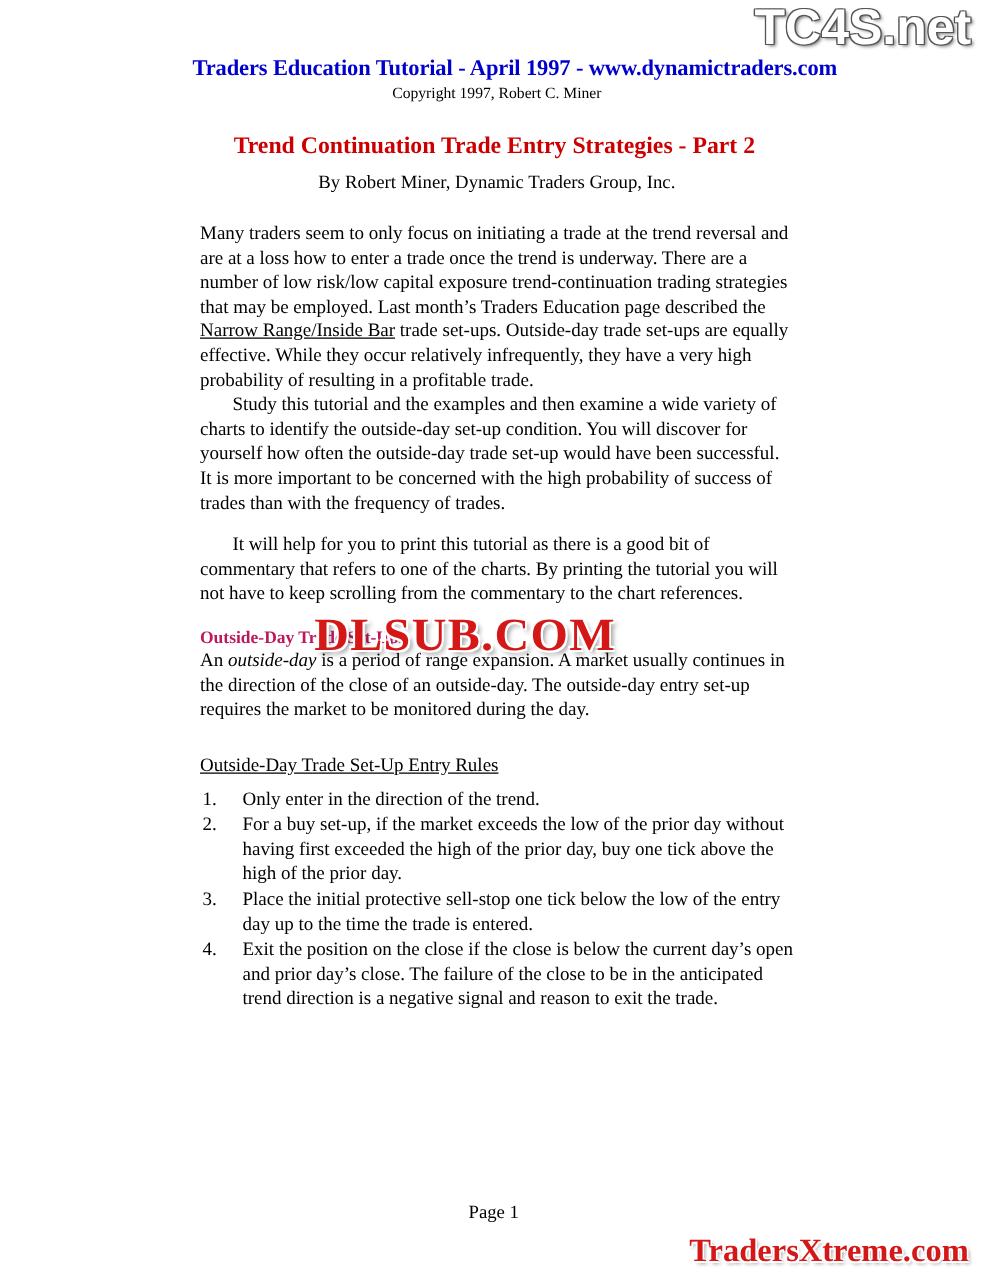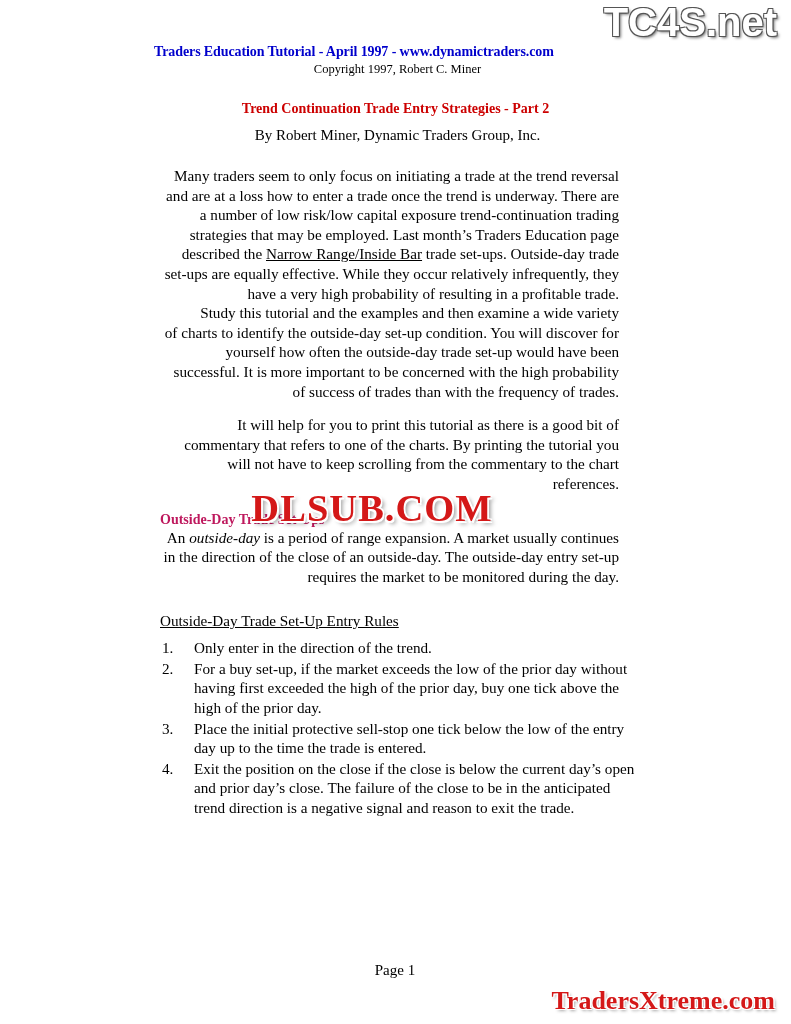--- a/index.html
+++ b/index.html
@@ -41,53 +41,53 @@
   .content {
     position: absolute;
     left: 160px;
     top: 44px;
     width: 475px;
   }
 
   .header-line {
     color: #0000cc;
     font-weight: bold;
-    font-size: 14px;
+    font-size: 18px;
     font-family: "Liberation Serif", serif;
     letter-spacing: -0.1px;
     margin: 0 0 2px 0;
     white-space: nowrap;
     margin-left: -6px;
   }
   .copyright {
     text-align: center;
     font-size: 12.5px;
     margin: 0 0 24px 0;
   }
 
   .doc-title {
     text-align: center;
     color: #cc0000;
     font-weight: bold;
-    font-size: 14px;
+    font-size: 19px;
     margin: 0 0 10px 0;
     white-space: nowrap;
     margin-left: -4px;
   }
   .byline {
     text-align: center;
     font-size: 15px;
     margin: 0 0 22px 0;
   }
 
   p.body {
     font-size: 15.2px;
     line-height: 19.6px;
-    margin: 0 16px 0 0;
-    text-align: right;
+    margin: 0 0 0 0;
+    text-align: left;
   }
   p.indent {
     text-indent: 26px;
   }
   p.gap {
     margin-top: 14px;
   }
   .u { text-decoration: underline; }
   .ital { font-style: italic; }
 

